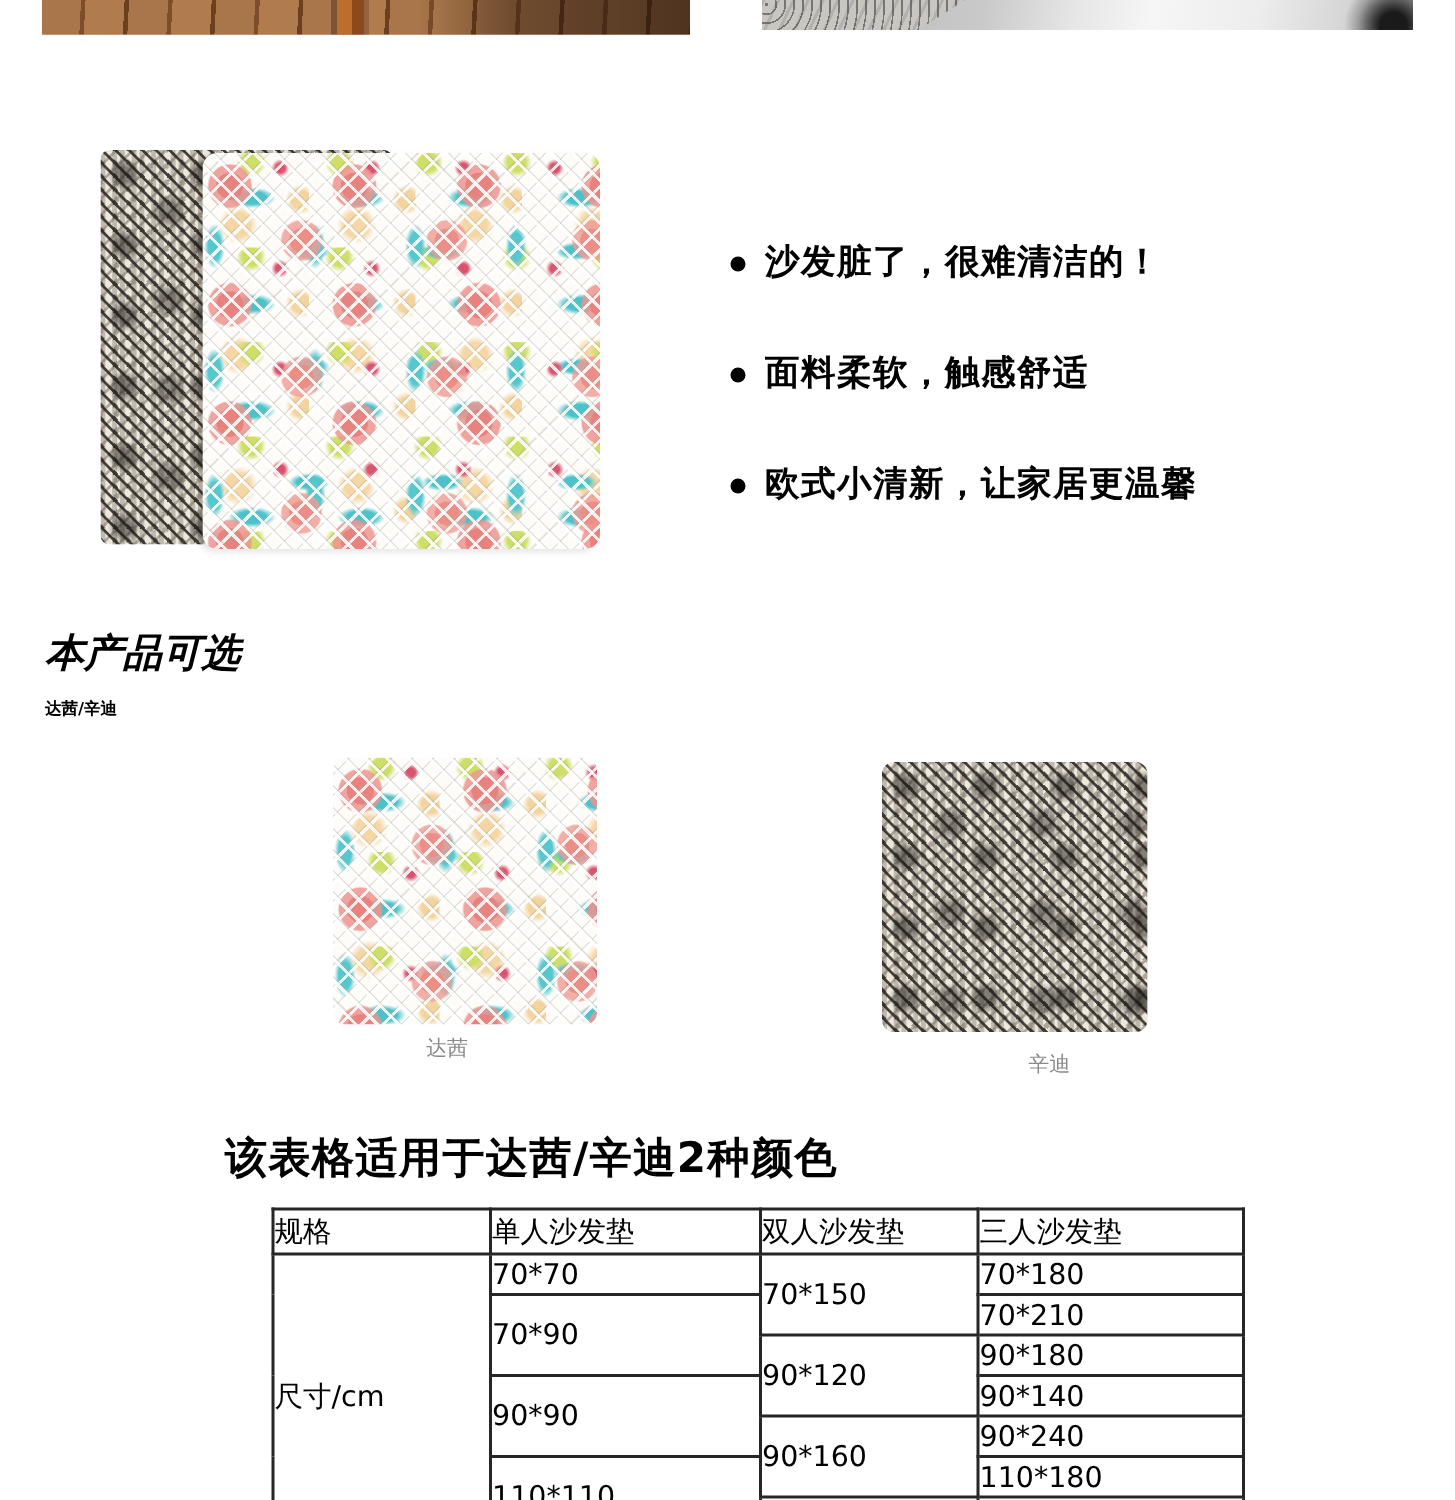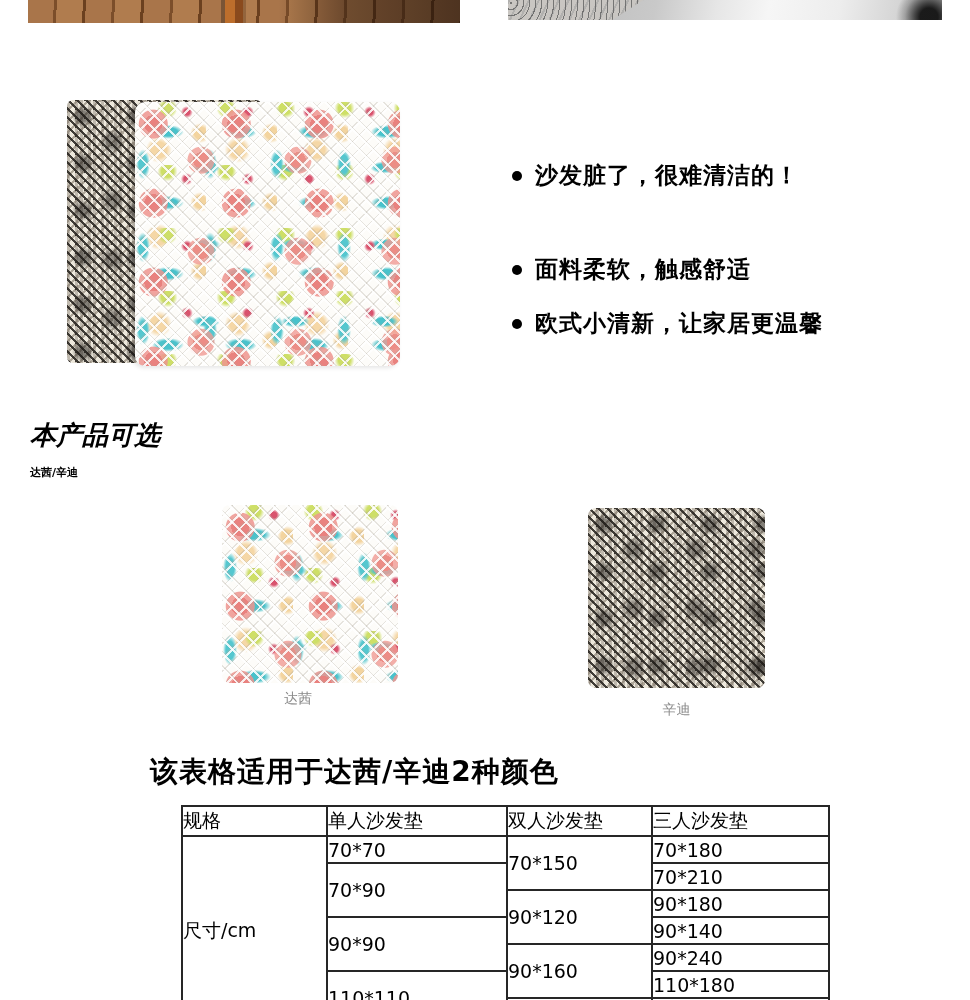--- a/index.html
+++ b/index.html
@@ -67,33 +67,33 @@
 
   
   .hero-mats{left:65px;top:98px;width:340px;height:272px;}
   .mat-back{position:absolute;left:2px;top:2px;width:195px;height:263px;border-radius:6px;}
   .mat-front{
     position:absolute;left:70px;top:4px;width:265px;height:264px;border-radius:10px;
     box-shadow:-2px 2px 4px rgba(0,0,0,.10);
   }
 
   
-  .feature{left:512px;display:flex;align-items:flex-start;gap:13px;
+  .feature{left:487px;display:flex;align-items:flex-start;gap:13px;
     font-size:23px;font-weight:bold;letter-spacing:1px;line-height:27px;justify-content:flex-end;}
   .dot{width:10px;height:10px;border-radius:50%;background:#000;margin-top:9px;flex:0 0 auto;}
 
   
   .section-title{left:30px;top:418px;font-size:26px;font-weight:bold;font-style:italic;}
   .section-subtitle{left:30px;top:465px;font-size:11px;font-weight:bold;}
   .swatch{border-radius:8px;}
   .swatch-floral{left:222px;top:505px;width:176px;height:178px;}
   .swatch-hound{left:588px;top:508px;width:177px;height:180px;}
   .swatch-label{font-size:14px;color:#8a8a8a;text-align:center;}
   .label-daxi{left:210px;top:690px;width:176px;}
-  .label-xindi{left:588px;top:701px;width:177px;}
+  .label-xindi{left:611px;top:701px;width:177px;}
 
   
   .table-title{left:150px;top:753px;width:680px;text-align:left;
     font-size:28px;font-weight:bold;letter-spacing:1px;}
   table.size{
     position:absolute;left:181px;top:805px;
     border-collapse:collapse;table-layout:fixed;
     font-size:19px;text-align:center;
   }
   table.size th, table.size td{
@@ -113,21 +113,21 @@
 
 <div class="abs hero-mats">
   <div class="mat-back houndstooth"></div>
   <div class="mat-front floral"></div>
 </div>
 
 <div class="abs feature" style="top:162px;">
   <span class="dot"></span>
   <span>沙发脏了，很难清洁的！</span>
 </div>
-<div class="abs feature" style="top:236px;margin-top:20px;">
+<div class="abs feature" style="top:236px;">
   <span class="dot"></span>
   <span>面料柔软，触感舒适</span>
 </div>
 <div class="abs feature" style="top:310px;">
   <span class="dot"></span>
   <span>欧式小清新，让家居更温馨</span>
 </div>
 
 <div class="abs section-title">本产品可选</div>
 <div class="abs section-subtitle">达茜/辛迪</div>

